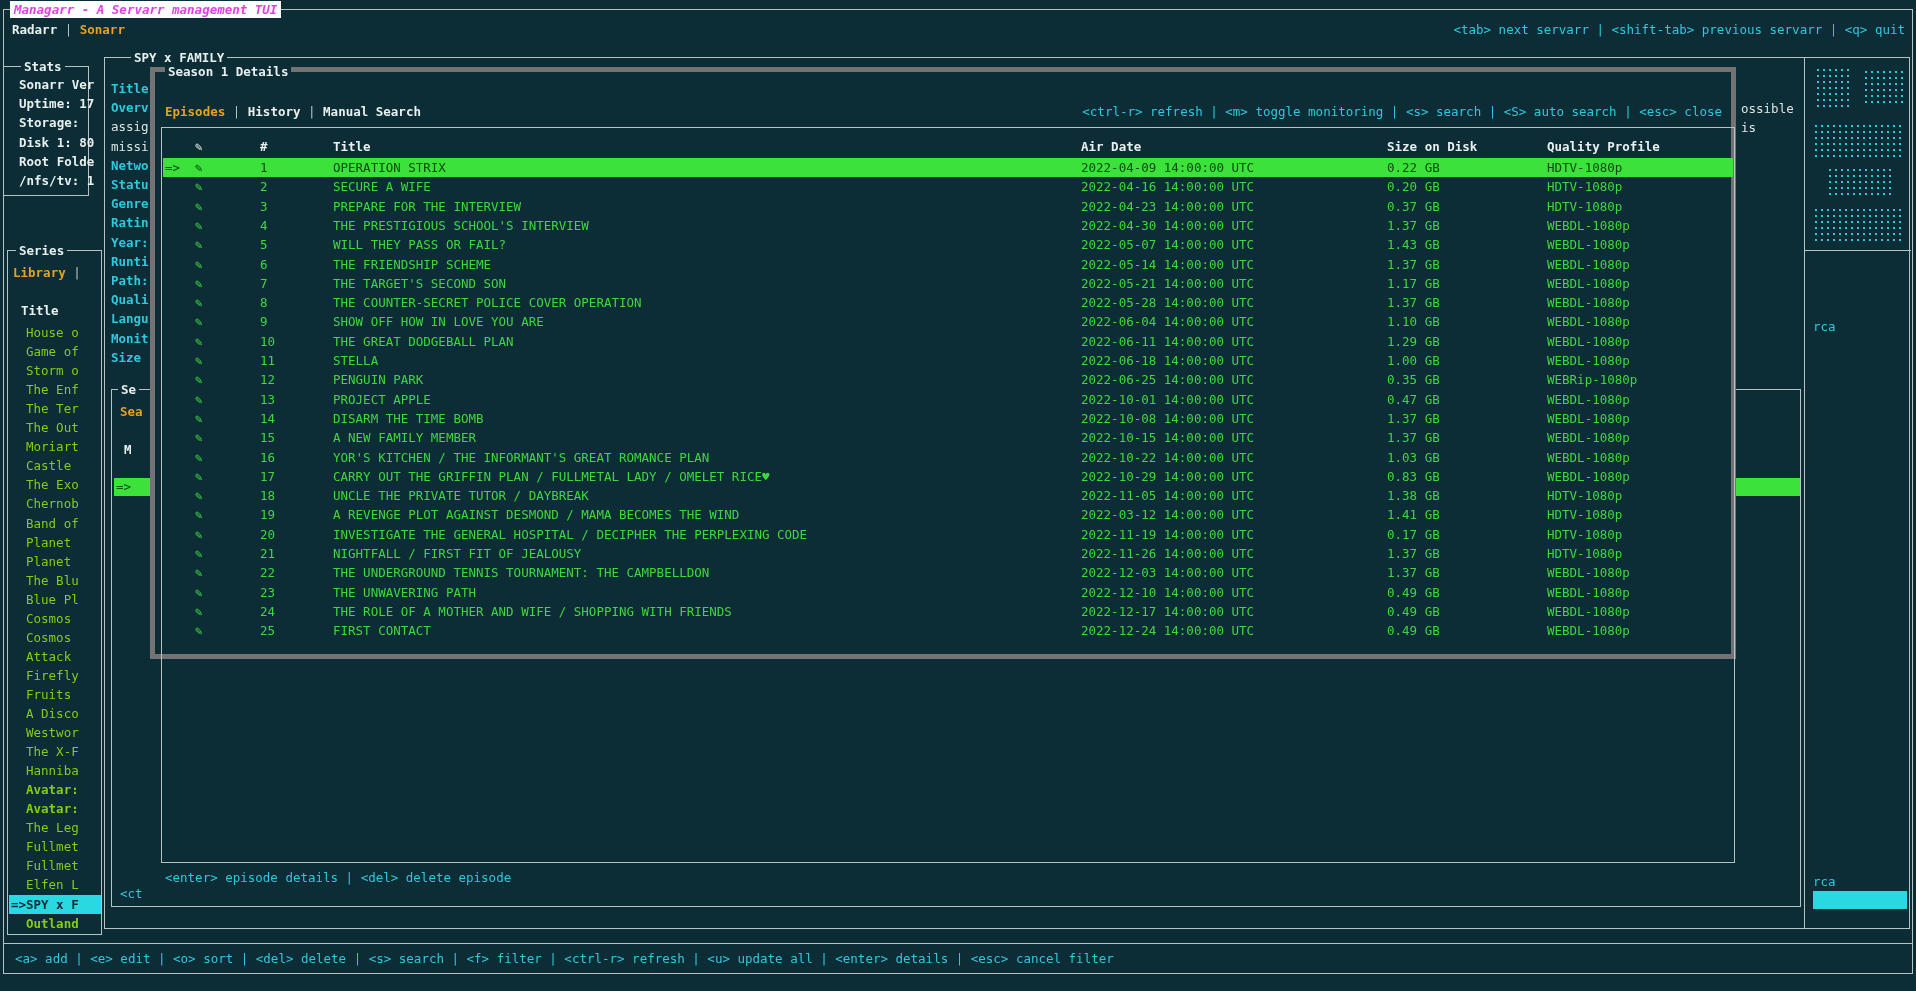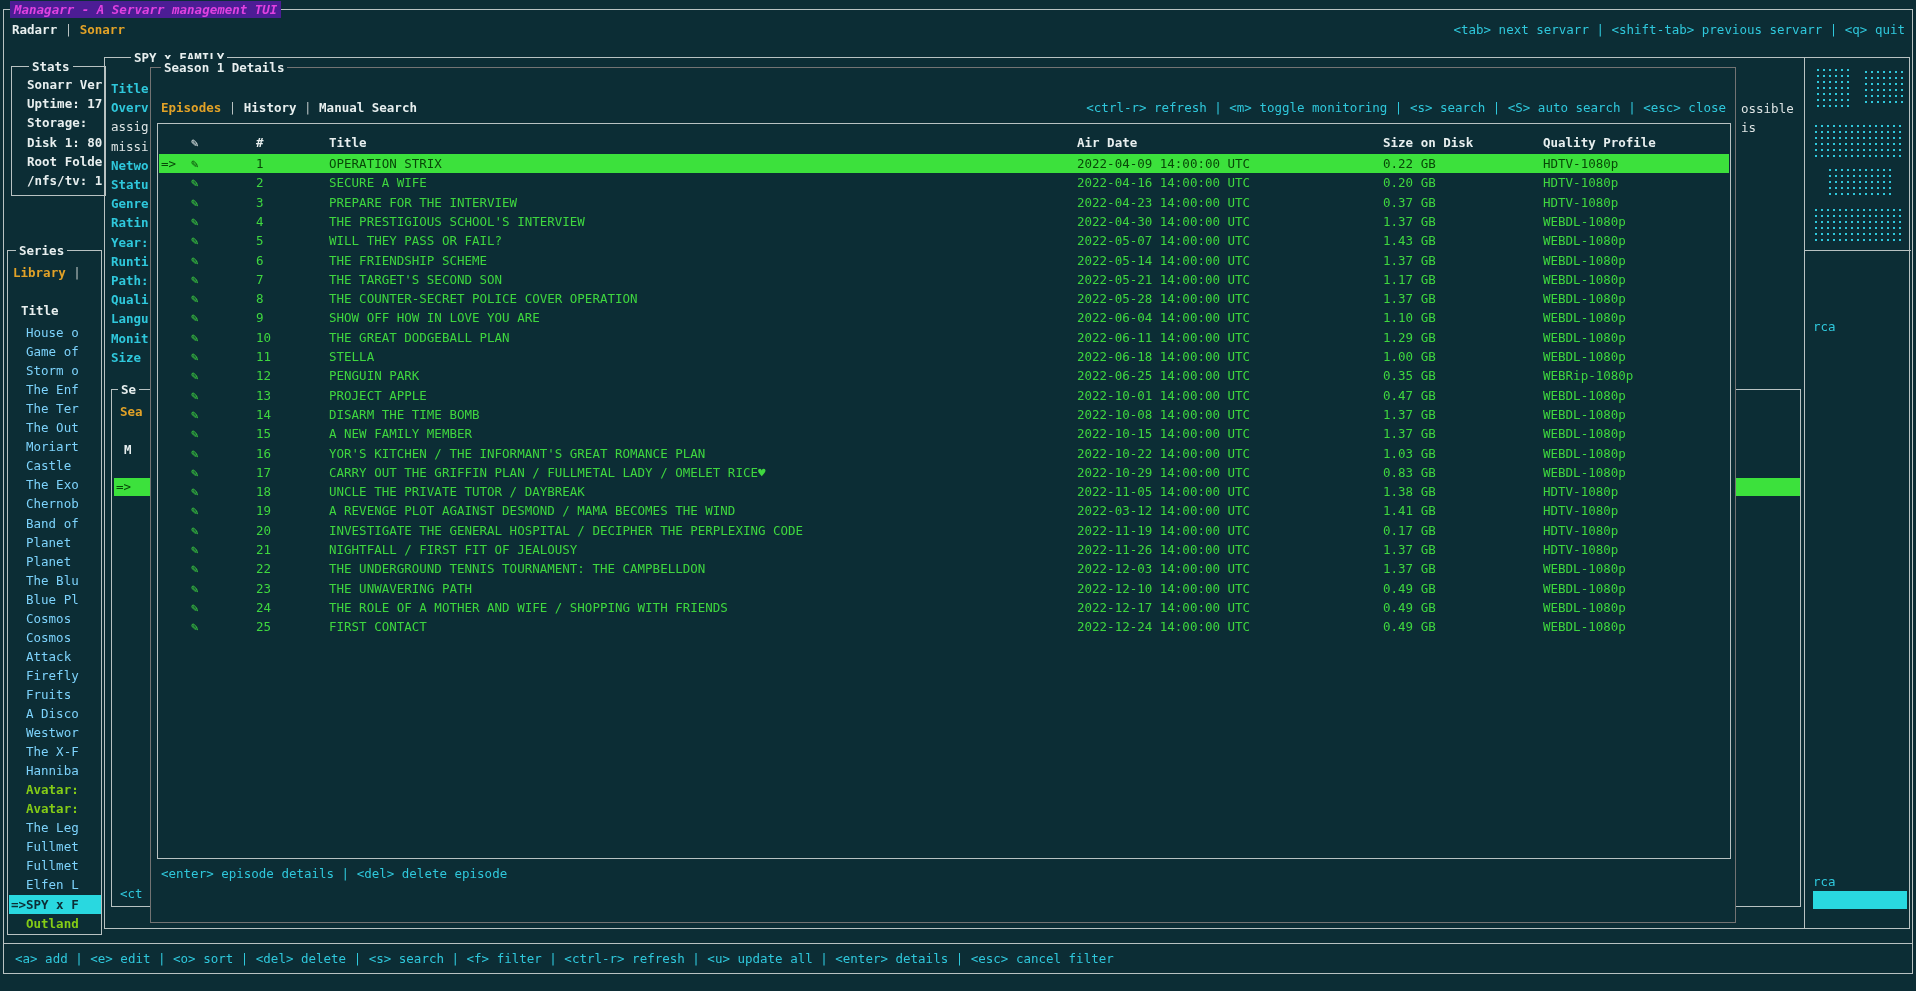--- a/index.html
+++ b/index.html
@@ -12,32 +12,32 @@
   .screen { position:relative; width:1916px; height:991px; background:#0c2d35; overflow:hidden; }
   .line { white-space:pre; }
   .box { position:absolute; border:1px solid #b9c2c2; }
   .box-title { position:absolute; top:-9px; background:#0c2d35; padding:0 3px; font-weight:bold; color:#e8efef; white-space:pre; line-height:17px; }
   .cyan { color:#2fc8dc; }
   .yellow { color:#e2a227; font-weight:bold; }
   .white-b { color:#e8efef; font-weight:bold; }
   .dim-sep { color:#b9c2c2; }
 
   .outer-frame { position:absolute; left:3px; top:9px; width:1910px; height:965px; border:1px solid #b9c2c2; }
-  .app-title { position:absolute; left:10px; top:1px; background:#4c1d95; padding:0 4px; color:#e042e0; font-weight:bold; font-style:italic; line-height:17px; }
+  .app-title { position:absolute; left:10px; top:1px; background:#ffffff; padding:0 4px; color:#e042e0; font-weight:bold; font-style:italic; line-height:17px; }
   .top-tabs { position:absolute; left:12px; top:20px; height:19px; line-height:19px; }
   .tab-inactive { color:#e8efef; font-weight:bold; }
   .top-keys { position:absolute; right:11px; top:20px; height:19px; line-height:19px; }
 
-  .stats-box { left:11px; top:66px; width:95px; height:130px; }
+  .stats-box { left:3px; top:66px; width:86px; height:130px; }
   .stat-line { position:absolute; left:3px; width:88px; height:19px; line-height:19px; overflow:hidden; color:#e8efef; font-weight:bold; white-space:pre;margin-left:12px; }
 
   .series-box { left:7px; top:250px; width:95px; height:685px; }
   .lib-tab { position:absolute; left:5px; top:12px; height:19px; line-height:19px; }
   .series-header { position:absolute; left:13px; top:50px; height:19px; line-height:19px; }
-  .s-item { position:absolute; left:1px; width:92px; height:19px; line-height:19px; color:#7dd3fc; white-space:pre; overflow:hidden; }
+  .s-item { position:absolute; left:1px; width:92px; height:19px; line-height:19px; color:#84cc16; white-space:pre; overflow:hidden; }
   .s-item .arrow { position:absolute; left:2px; top:0; }
   .s-item .name { position:absolute; left:17px; top:0; }
   .s-item.s-dim { color:#84cc16; font-weight:bold; }
   .s-item.s-sel { background:#29d8e0; color:#0c2d35; font-weight:bold; }
 
   .main-panel { left:104px; top:57px; width:1806px; height:872px; }
   .fld { position:absolute; left:6px; width:42px; height:19px; line-height:19px; overflow:hidden; white-space:pre; }
   .label-cyan { color:#2fc8dc; font-weight:bold; }
   .fld-text { color:#dde4e4; }
   .ov-frag { position:absolute; height:19px; line-height:19px; color:#dde4e4; }
@@ -51,21 +51,21 @@
   .d4 { left:14px; top:100px; width:64px; height:28px; }
   .d5 { left:0; top:140px; width:90px; height:38px; }
   .rca1 { position:absolute; left:1708px; top:259px; height:19px; line-height:19px; }
   .rca2 { position:absolute; left:1708px; top:814px; height:19px; line-height:19px; }
   .cyan-block { position:absolute; left:1708px; top:833px; width:94px; height:18px; background:#29d8e0; }
 
   .seasons-box { left:6px; top:331px; width:1690px; height:518px; }
   .season-sel-row { position:absolute; left:2px; top:88px; width:1686px; height:18px; line-height:18px; background:#3ce13c; color:#084808; white-space:pre; padding-left:2px; }
   .seasons-foot { position:absolute; left:8px; top:494px; height:19px; line-height:19px; }
 
-  .overlay { position:absolute; left:150px; top:67px; width:1586px; height:856px; background:#0c2d35; border:1px solid #737373; }
+  .overlay { position:absolute; left:150px; top:67px; width:1586px; height:592px; background:#0c2d35; border:5px solid #737373; }
   .ovl-tabs { position:absolute; left:10px; top:30px; height:19px; line-height:19px; }
   .ovl-keys { position:absolute; right:9px; top:30px; height:19px; line-height:19px; }
   .table-box { left:6px; top:55px; width:1574px; height:736px; }
   .ovl-footer { position:absolute; left:10px; top:796px; height:19px; line-height:19px; }
 
   .ep-row { position:absolute; left:8px; width:1570px; height:19px; line-height:19px; color:#3fd73f; white-space:pre; }
   .ep-row span { position:absolute; top:0; overflow:hidden; white-space:pre; }
   .ep-row .c-arrow { left:2px;  width:28px;  }
   .ep-row .c-edit  { left:32px; width:60px;  }
   .ep-row .c-num   { left:97px; width:70px;  }

